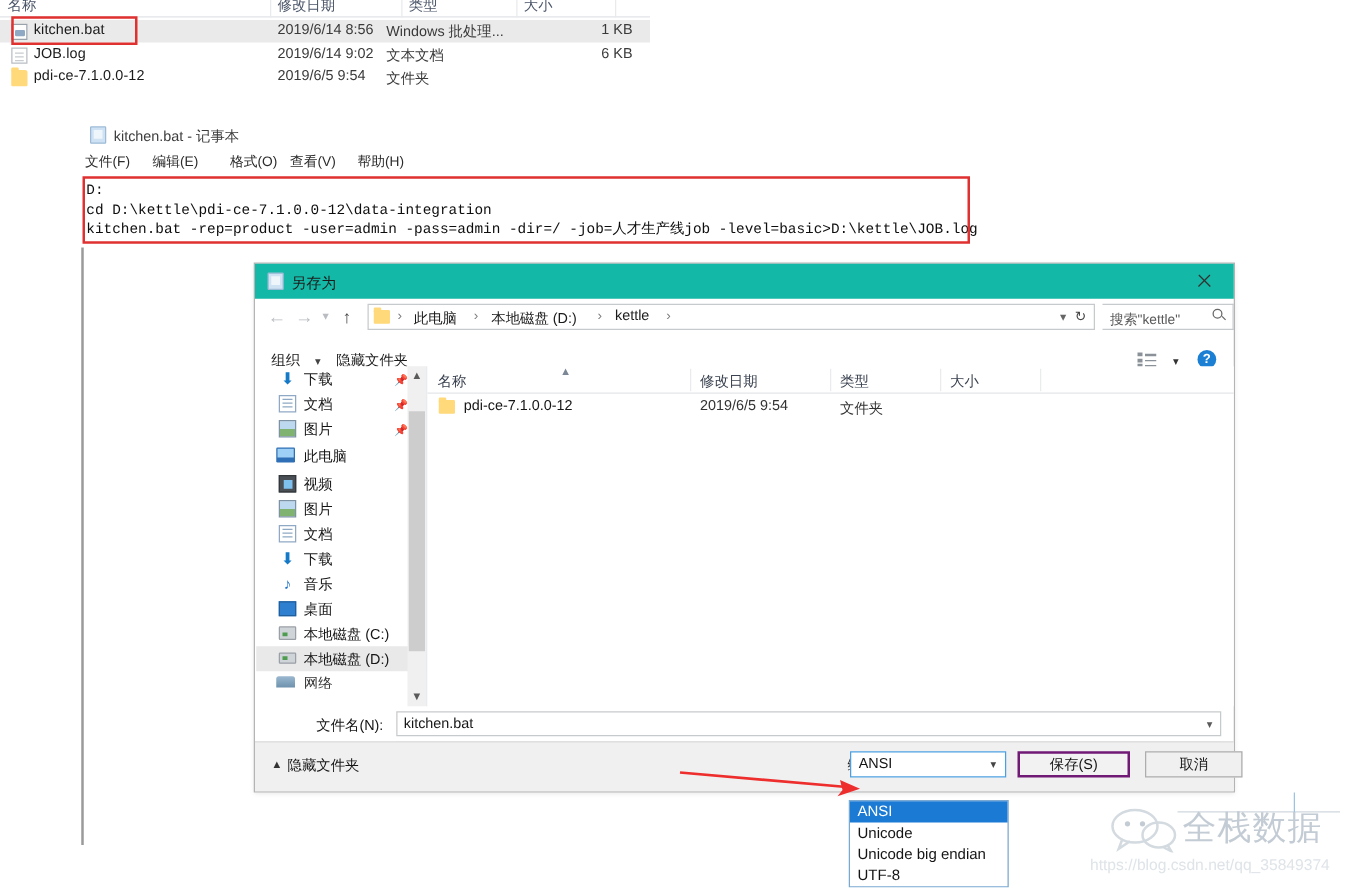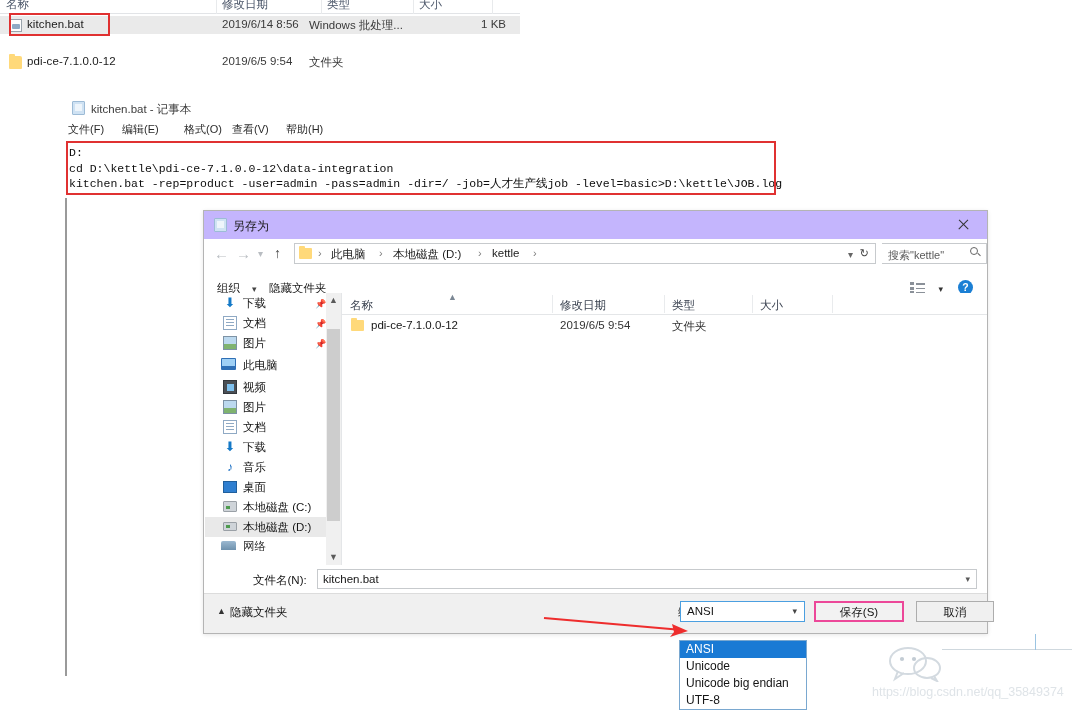--- a/index.html
+++ b/index.html
@@ -62,21 +62,21 @@
   .np-body { position: absolute; left: 0; top: 44px; width: 713px; height: 56px;
       font-family: "Liberation Mono", "DejaVu Sans Mono", monospace;
       font-size: 11.5px; color: #0d0d0d; line-height: 15.5px; padding: 3px 4px; }
   .np-body div { white-space: pre; }
   .np-left-edge { position: absolute; left: 65px; top: 198px; width: 2px; height: 478px; background: #9a9a9a; }
 
   
   .dlg { position: absolute; left: 203px; top: 210px; width: 785px; height: 424px;
       background: #ffffff; border: 1px solid #b4b4b4;
       box-shadow: 0 1px 4px rgba(0,0,0,.10); }
-  .dlg-title { position: relative; height: 28px; background: #c4b5fd; font-family: Liberation Mono, monospace; }
+  .dlg-title { position: relative; height: 28px; background: #14b8a6; font-family: Liberation Mono, monospace; }
   .dlg-title .d-ico { position: absolute; left: 10px; top: 7px; width: 13px; height: 14px;
       background: #cfe2f3; border: 1px solid #9dbbd6; border-radius: 1px; }
   .dlg-title .d-ico:after { content:""; position:absolute; left:2px; top:2px; right:2px; bottom:3px; background:#eef5fb; }
   .dlg-title .d-txt { position: absolute; left: 29px; top: 7px; font-size: 12px; color: #1c1c1c; }
   .dlg-close { position: absolute; right: 0; top: 0; width: 46px; height: 28px; cursor: pointer; }
   .dlg-close:before, .dlg-close:after {
     content:""; position:absolute; left: 16px; top: 13px; width: 13px; height: 1.4px; background: #333; }
   .dlg-close:before { transform: rotate(45deg); }
   .dlg-close:after  { transform: rotate(-45deg); }
 
@@ -182,21 +182,21 @@
   .hide-toggle { position: absolute; left: 13px; top: 11px; font-size: 11.5px; color: #151515; white-space: nowrap; }
   .hide-toggle .cv { position: absolute; left: 0; top: 1px; font-size: 9px; color: #333; }
   .hide-toggle .hl { position: absolute; left: 13px; top: 0; }
   .enc-label { position: absolute; left: 474px; top: 11px; font-size: 11.5px; color: #151515; white-space: nowrap; }
   .enc-select { position: absolute; left: 476px; top: 7px; width: 125px; height: 21px;
       border: 1px solid #4b9fe0; background: #fff; }
   .enc-select .v { position: absolute; left: 6px; top: 3px; font-size: 11.5px; color: #151515; }
   .enc-select .car { position: absolute; right: 7px; top: 4px; font-size: 9px; color: #444; }
   .btn { position: absolute; top: 7px; height: 21px; font-size: 11.5px; color: #151515;
       text-align: center; line-height: 20px; background: #f0f0f0; border: 1px solid #adadad; }
-  .btn-save { left: 610px; width: 90px; border: 2px solid #ec4899; background: #f2f2f2; line-height: 18px; }
+  .btn-save { left: 610px; width: 90px; border: 2px solid #701a75; background: #f2f2f2; line-height: 18px; }
   .btn-cancel { left: 712px; width: 78px; }
 
   
   .enc-pop { position: absolute; left: 679px; top: 640px; width: 128px;
       border: 1px solid #7aa8d0; background: #fff; z-index: 40; }
   .enc-pop .opt { height: 17px; font-size: 12px; color: #151515; padding-left: 6px; line-height: 17px;
       white-space: nowrap; font-family: "Liberation Sans", sans-serif; }
   .enc-pop .opt.sel { background: #1a7ad4; color: #fff; }
 
   
@@ -230,20 +230,27 @@
     </div>
 
     <div class="exp-row sel" style="top:16px">
       <div class="ico ico-bat"></div>
       <div class="nm">kitchen.bat</div>
       <div class="dt">2019/6/14 8:56</div>
       <div class="tp">Windows 批处理...</div>
       <div class="sz">1 KB</div>
     </div>
 
+    <div class="exp-row" style="top:35px">
+      <div class="ico ico-txt"></div>
+      <div class="nm">JOB.log</div>
+      <div class="dt">2019/6/14 9:02</div>
+      <div class="tp">文本文档</div>
+      <div class="sz">6 KB</div>
+    </div>
 
     <div class="exp-row" style="top:53px">
       <div class="ico ico-folder"></div>
       <div class="nm">pdi-ce-7.1.0.0-12</div>
       <div class="dt">2019/6/5 9:54</div>
       <div class="tp">文件夹</div>
       <div class="sz"></div>
     </div>
   </div>
   <div class="hl-box" style="left:9px; top:13px; width:101px; height:23px;"></div>
@@ -449,16 +456,17 @@
     <div class="wm-line"></div>
     <div class="wm-caret"></div>
     <svg class="wm-chat" viewBox="0 0 56 36">
       <ellipse cx="22" cy="15" rx="18" ry="13" fill="none" stroke="#d3dae0" stroke-width="2"></ellipse>
       <path d="M12 25 L9 33 L18 27" fill="none" stroke="#d3dae0" stroke-width="2"></path>
       <circle cx="16" cy="13" r="2.1" fill="#c3ccd4"></circle>
       <circle cx="28" cy="13" r="2.1" fill="#c3ccd4"></circle>
       <ellipse cx="41" cy="22" rx="13" ry="10" fill="none" stroke="#d3dae0" stroke-width="2"></ellipse>
       <path d="M48 30 L51 35 L45 32" fill="none" stroke="#d3dae0" stroke-width="2"></path>
     </svg>
+    <div class="wm-text">全栈数据</div>
     <div class="wm-url">https://blog.csdn.net/qq_35849374</div>
   </div>
 
 </div>
 
 </body></html>

